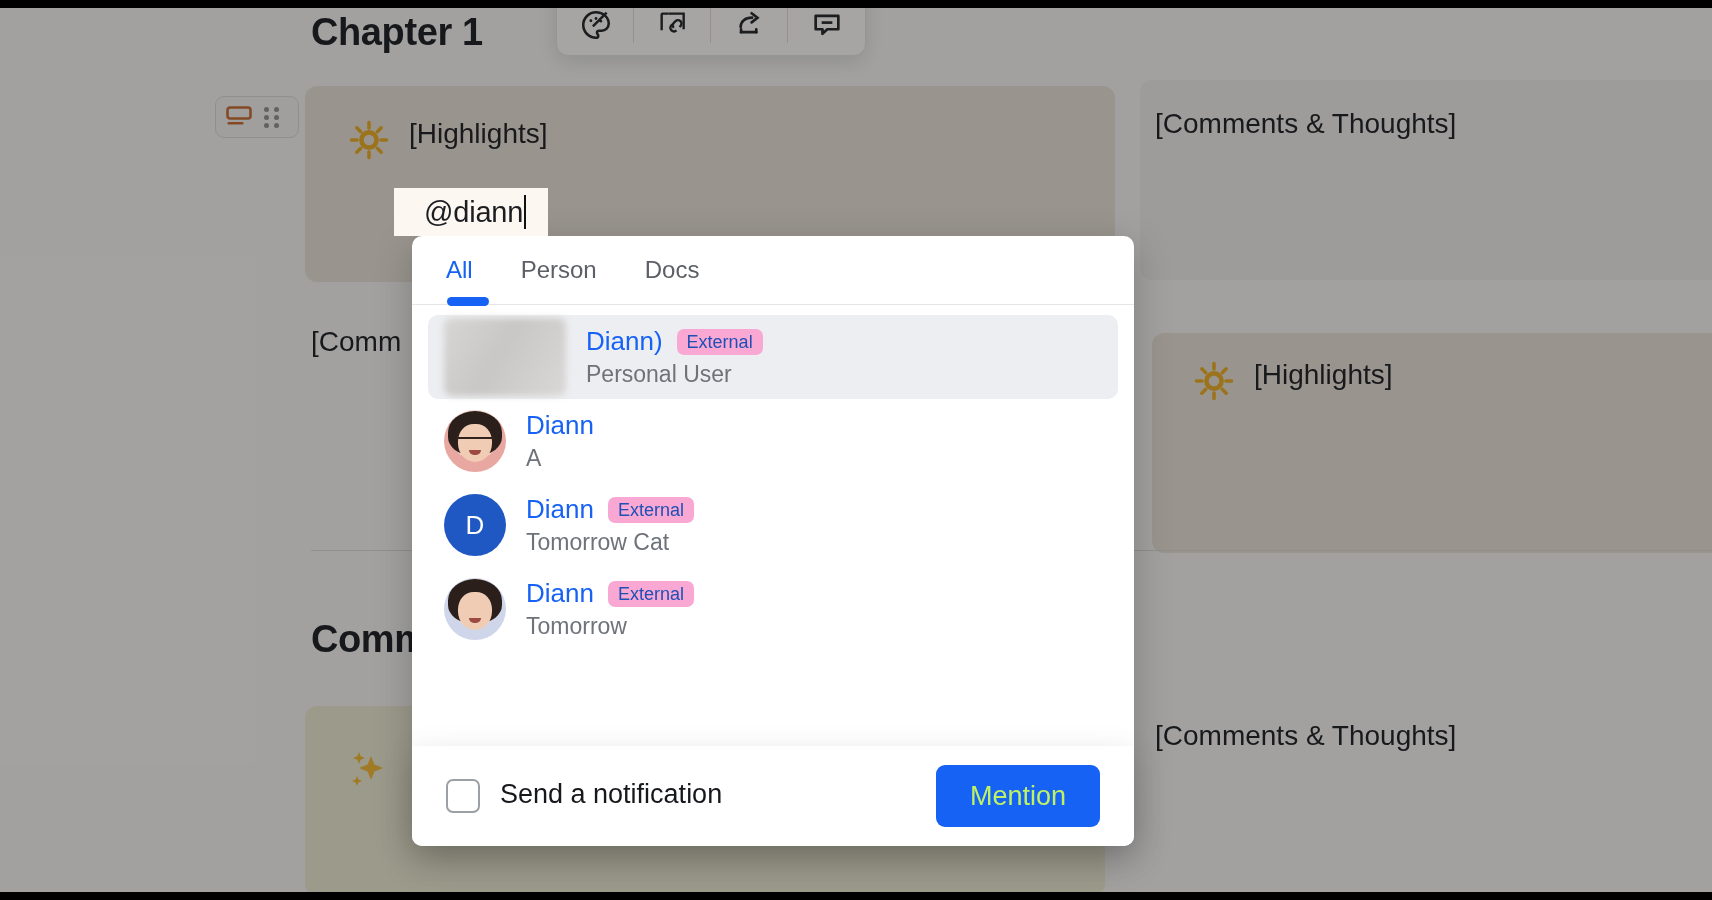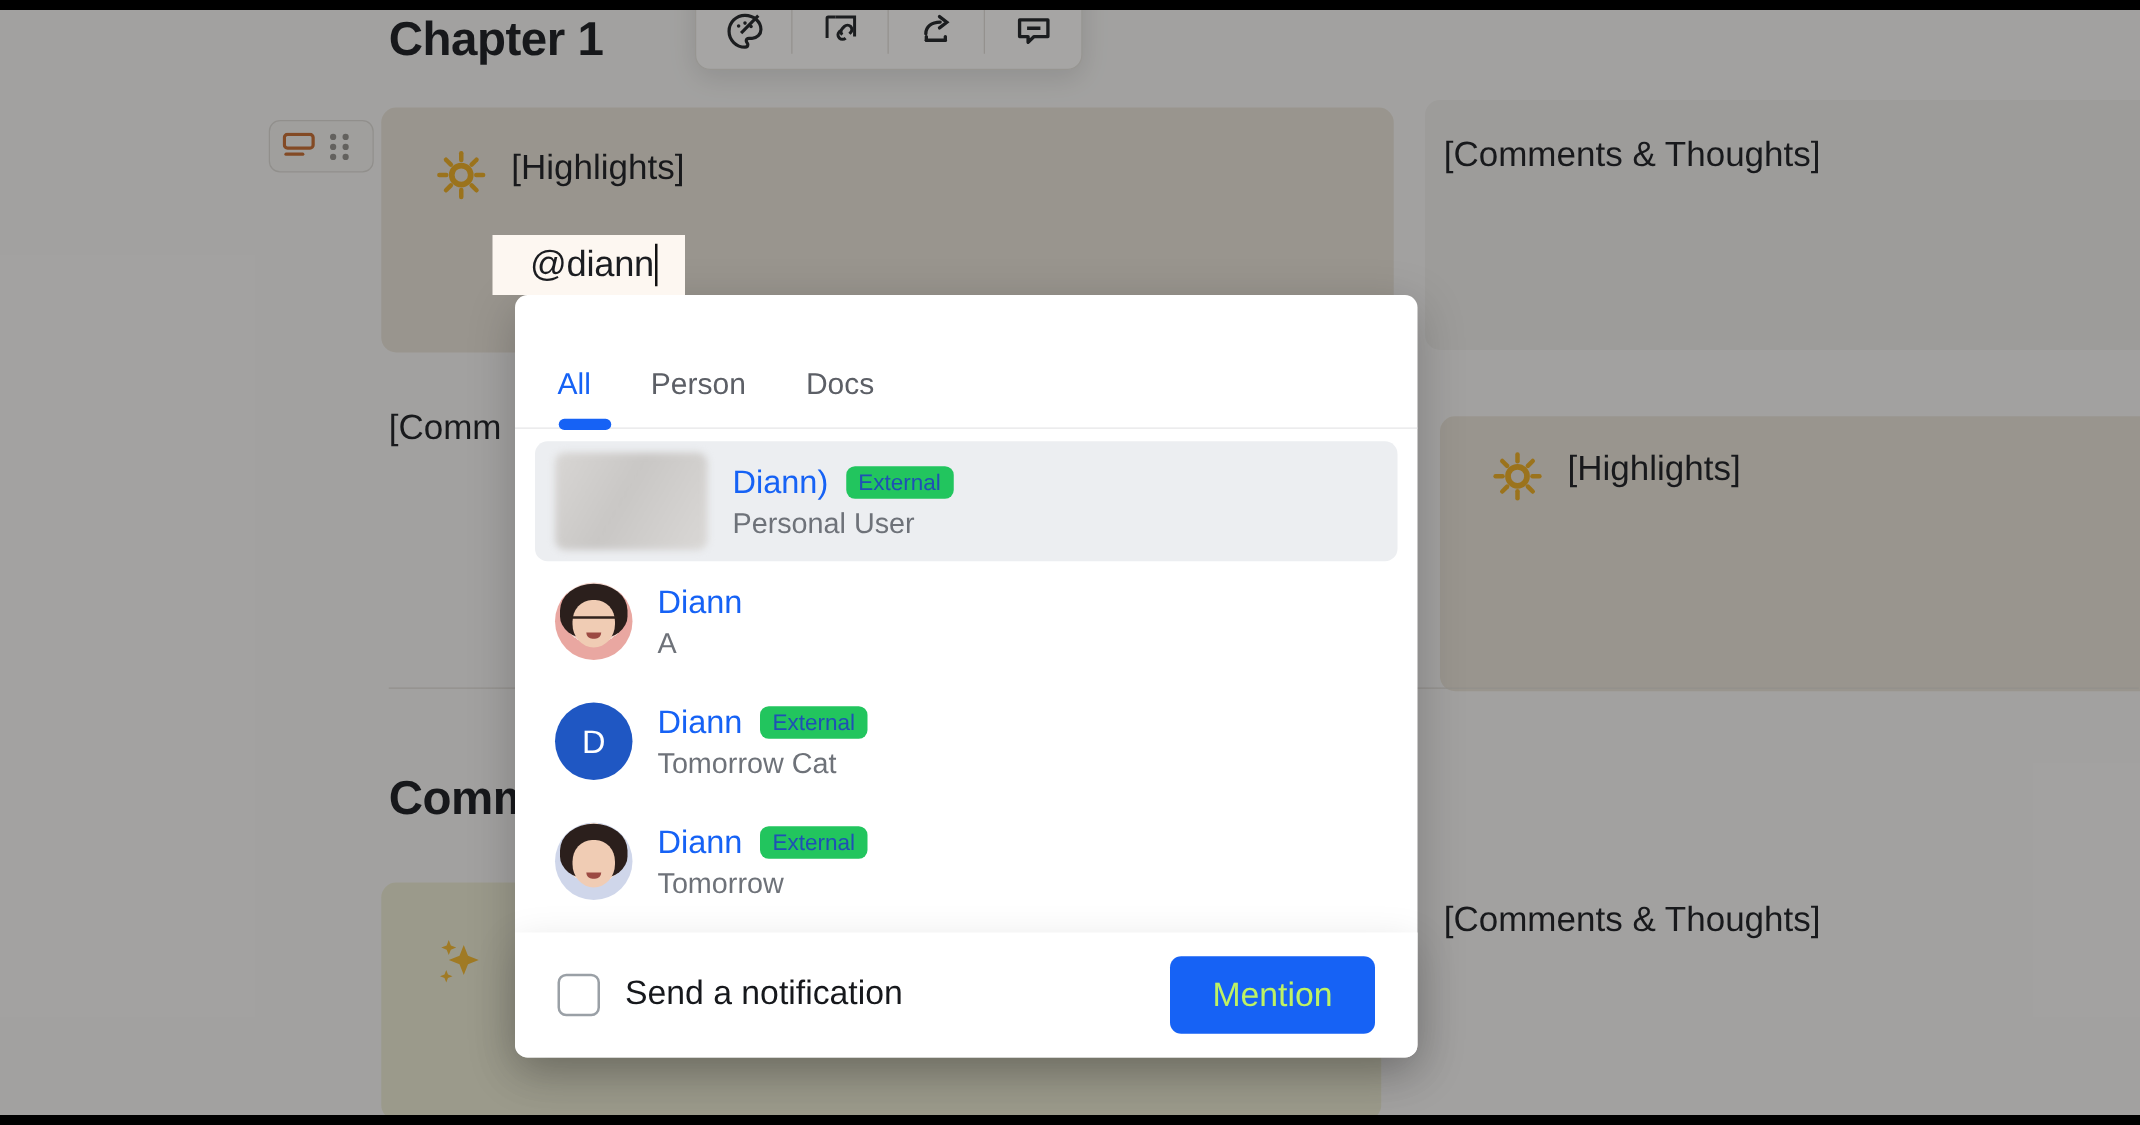--- a/index.html
+++ b/index.html
@@ -184,21 +184,20 @@
     overflow: hidden;
     display: flex; flex-direction: column;
   }
   #popover-tabs {
     height: 68px;
     display: flex; align-items: center;
     padding: 0 0 0 34px;
     gap: 48px;
     position: relative;
     flex: 0 0 auto;
-    margin-top: 38px;
   }
   .ptab {
     font-size: 24px;
     color: #5c5f66;
     position: relative;
     height: 68px;
     display: flex; align-items: center;
   }
   .ptab.active { color: #1662f5; }
   .ptab.active::after {
@@ -212,21 +211,21 @@
   #popover-divider { height: 1px; background: #e6e6e8; flex: 0 0 auto; }
 
   #mention-list {
     flex: 1 1 auto;
     padding: 10px 16px 0 16px;
     overflow: hidden;
   }
   .mrow {
     display: flex; align-items: center;
     gap: 20px;
-    height: 96px;
+    height: 84px;
     padding: 0 16px;
     border-radius: 10px;
   }
   .mrow.selected { background: #eceef1; }
 
   .mavatar {
     width: 62px; height: 62px;
     border-radius: 50%;
     flex: 0 0 auto;
     overflow: hidden;
@@ -252,21 +251,21 @@
   .face .skin { position:absolute; left:22%; top:22%; width:56%; height:62%; border-radius:46% 46% 50% 50%; background:#f0ccb4; }
   .face .smile { position:absolute; left:40%; top:64%; width:20%; height:9%; border-radius:0 0 40px 40px; background:#9c4a43; }
   .face .glasses { position:absolute; left:20%; top:44%; width:60%; height:13%; border-top:2px solid #30221d; }
 
   .mtext { display: flex; flex-direction: column; gap: 4px; min-width: 0; }
   .mname-row { display: flex; align-items: center; gap: 14px; }
   .mname { font-size: 26px; color: #1662f5; white-space: nowrap; }
   .mbadge {
     font-size: 18px;
     color: #1f50b5;
-    background: #22c55e;
+    background: #f9a8d4;
     border-radius: 7px;
     padding: 4px 10px;
     line-height: 1;
     white-space: nowrap;
   }
   .msub { font-size: 23px; color: #6e7279; white-space: nowrap; }
 
   
   #popover-footer {
     position: absolute;

